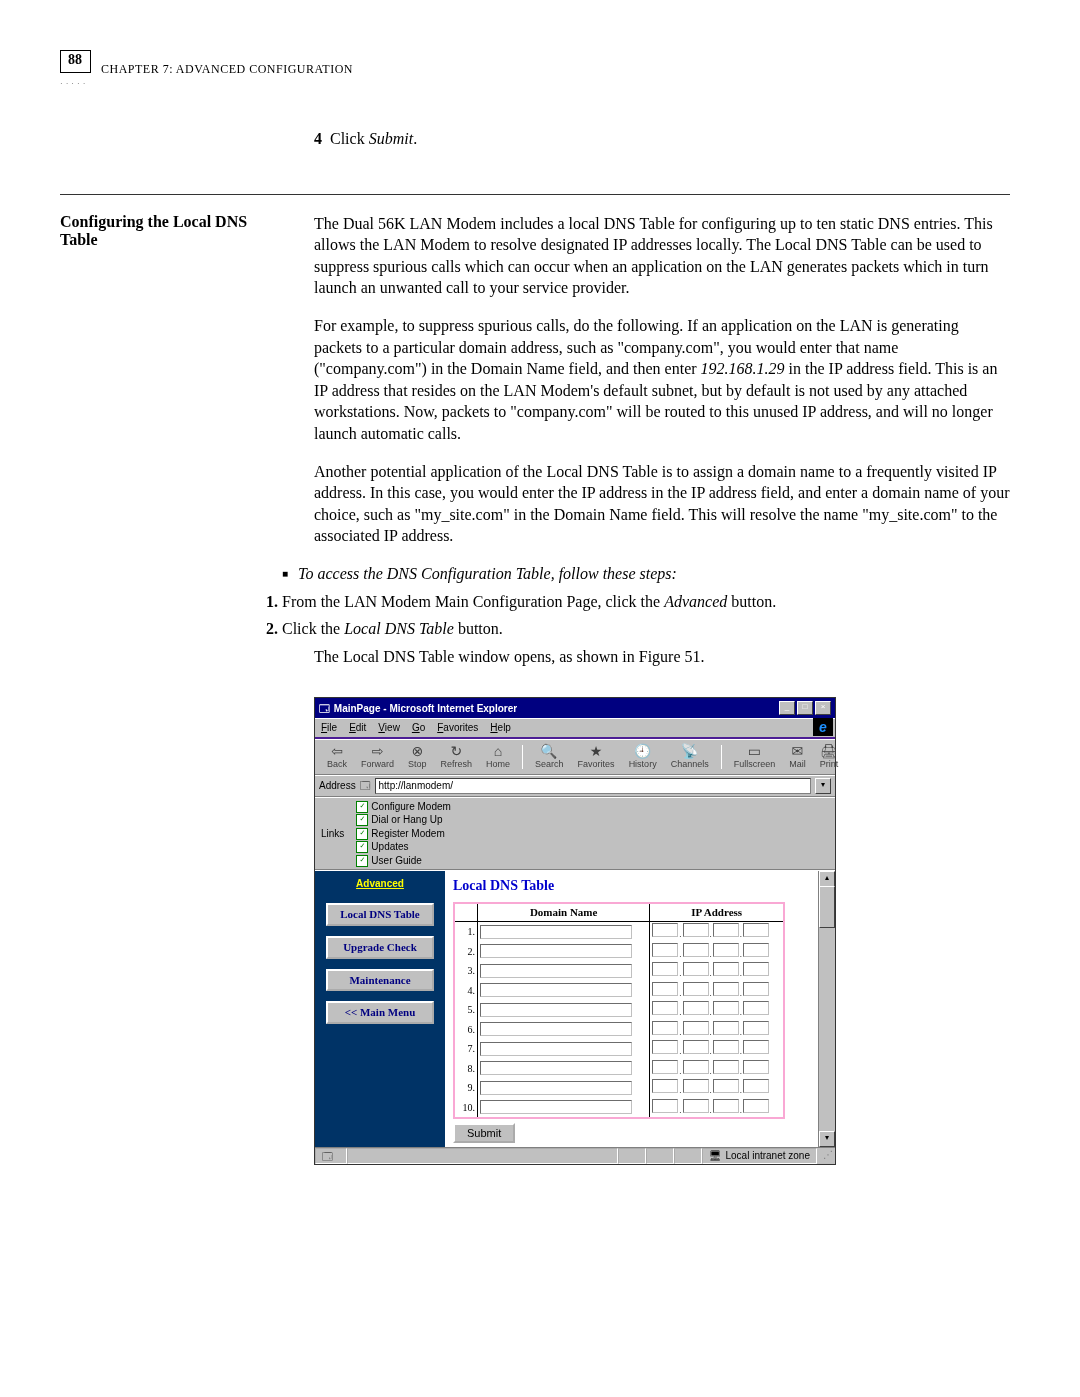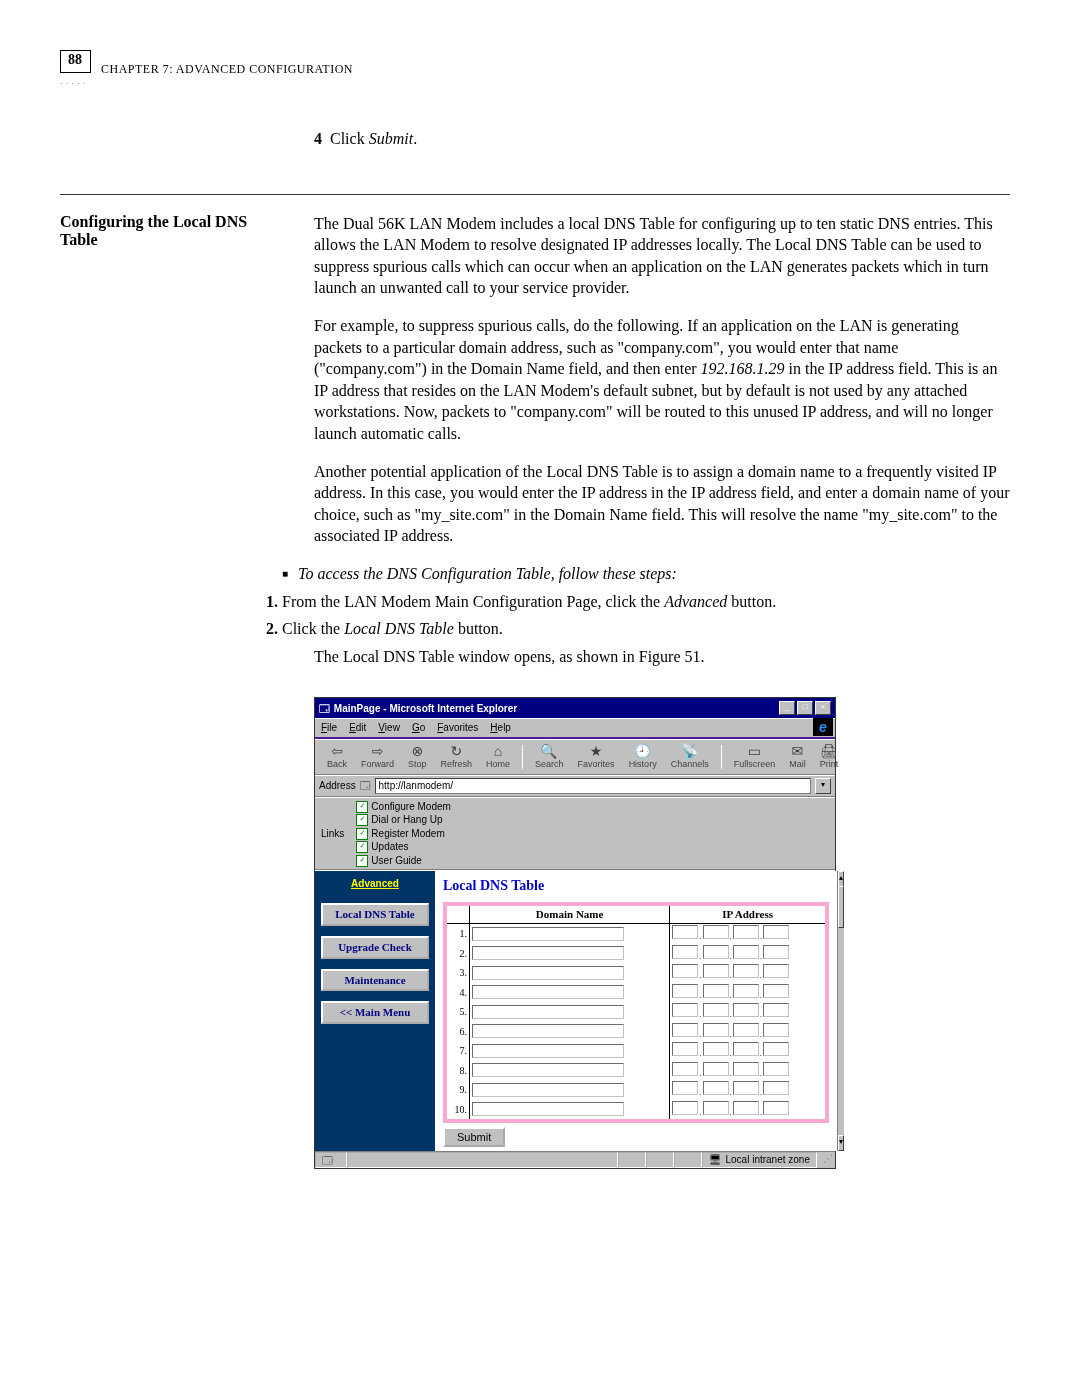--- a/index.html
+++ b/index.html
@@ -156,21 +156,21 @@
   }
   .main-pane {
     flex:1;background:#fff;padding:0;position:relative;
   }
   .main-inner { padding:4px 8px 4px 8px; }
   .dns-title {
     color:#0000cc;font-family:"Times New Roman",serif;font-weight:bold;font-size:14px;
     margin:2px 0 6px 0;
   }
   table.dns {
-    border:4px solid #f9a8d4; width:386px; font-family:"Times New Roman",serif;
+    border:2px solid #f9a8d4; width:332px; font-family:"Times New Roman",serif;
     border-collapse:collapse;
   }
   table.dns td { padding:1px 2px; vertical-align:middle;}
   table.dns tr.hdr td { border-bottom:1px solid #000; text-align:center; font-weight:bold; font-size:11px;}
   .rownum { width:18px;text-align:right;font-size:10px;border-right:1px solid #000; padding-right:2px;}
   .dn-input {
     width:150px;height:12px;border:1px inset #c0c0c0;background:#fff;
   }
   .ip-input {
     width:24px;height:12px;border:1px inset #c0c0c0;background:#fff;

